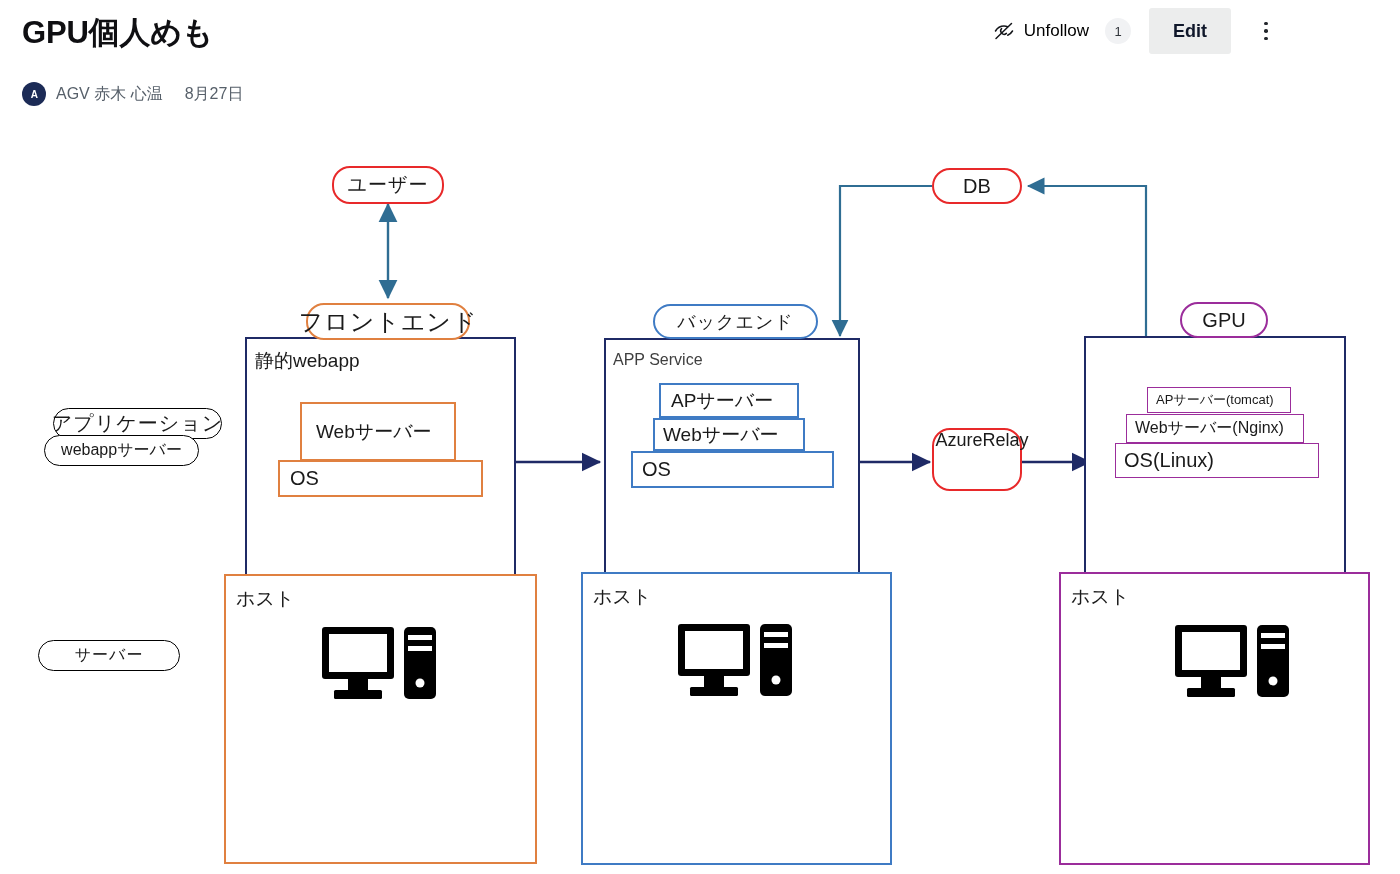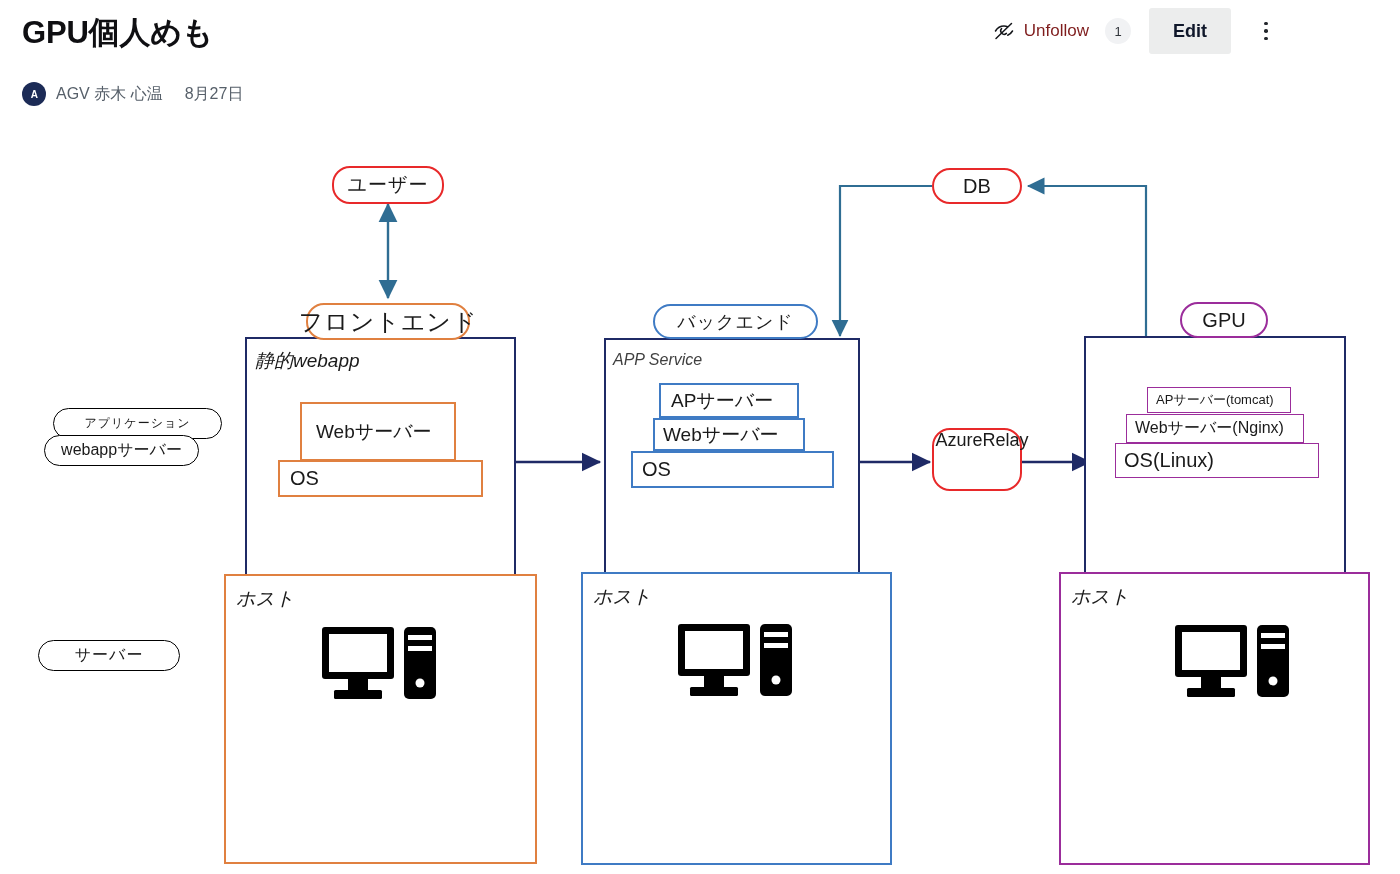--- a/index.html
+++ b/index.html
@@ -76,21 +76,21 @@
     display: flex;
     align-items: center;
     gap: 9px;
     padding: 6px 8px;
     cursor: pointer;
     background: transparent;
     border: none;
   }
   #unfollow-btn .label {
     font-size: 17px;
-    color: #7f1d1d;
+    color: #000000;
     font-weight: 400;
     white-space: nowrap;
   }
   .eye-off-icon { display: block; }
   #follow-count {
     margin-left: 8px;
     min-width: 26px; height: 26px;
     border-radius: 13px;
     background: #f1f2f4;
     color: #32363c;
@@ -139,21 +139,20 @@
     align-items: center;
     color: #1a1a1a;
     white-space: nowrap;
   }
   .box.center { justify-content: center; border-radius: 18px; }
   .label-tl {
     position: absolute;
     color: #1a1a1a;
     white-space: nowrap;
     background: transparent;
-    font-style: italic;
   }
   svg.conn {
     position: absolute;
     left: 0; top: 0;
     width: 1400px; height: 744px;
     overflow: visible;
     pointer-events: none;
   }
   .pc-icon { position: absolute; }
 </style>
@@ -214,21 +213,21 @@
 
       <path d="M 1146 210 L 1146 56 L 1028 56" fill="none" stroke="#2f6d93" stroke-width="2.2" marker-end="url(#ar-steel)"></path>
 
       <line x1="516" y1="332" x2="600" y2="332" stroke="#1f2a66" stroke-width="2.4" marker-end="url(#ar-navy)"></line>
 
       <line x1="860" y1="332" x2="930" y2="332" stroke="#1f2a66" stroke-width="2.4" marker-end="url(#ar-navy)"></line>
 
       <line x1="1022" y1="332" x2="1090" y2="332" stroke="#1f2a66" stroke-width="2.4" marker-end="url(#ar-navy)"></line>
     </svg>
 
-    <div class="box center" style="left:53px; top:278px; width:169px; height:31px; border:1.6px solid #000000; font-size:12px; letter-spacing:1px; justify-content:center;">
+    <div class="box center" style="left:53px; top:278px; width:169px; height:31px; border:1.6px solid #000000; font-size:20px; letter-spacing:1px; justify-content:center;">
       <span>アプリケーション</span>
     </div>
 
     <div class="box center" style="left:44px; top:305px; width:155px; height:31px; border:1.6px solid #000000; font-size:16px; justify-content:center;">
       <span>webappサーバー</span>
     </div>
 
     <div class="box center" style="left:38px; top:510px; width:142px; height:31px; border:1.6px solid #000000; font-size:16px; letter-spacing:1px; justify-content:center;">
       <span>サーバー</span>
     </div>

